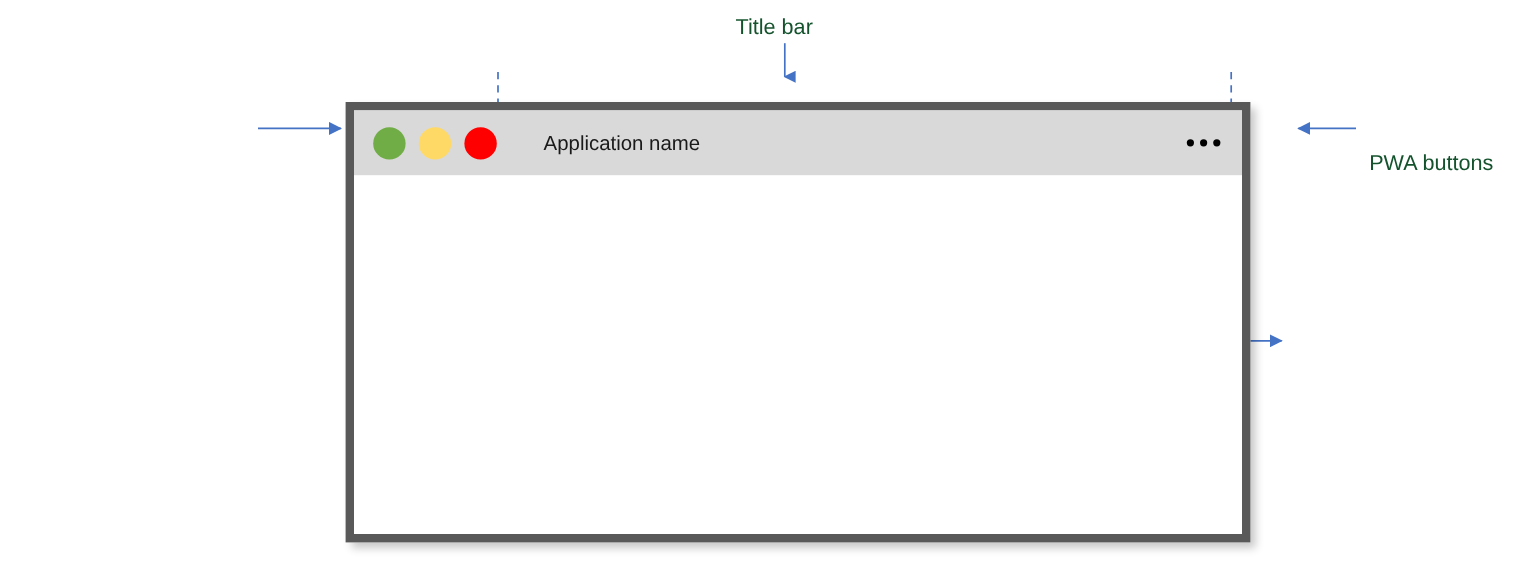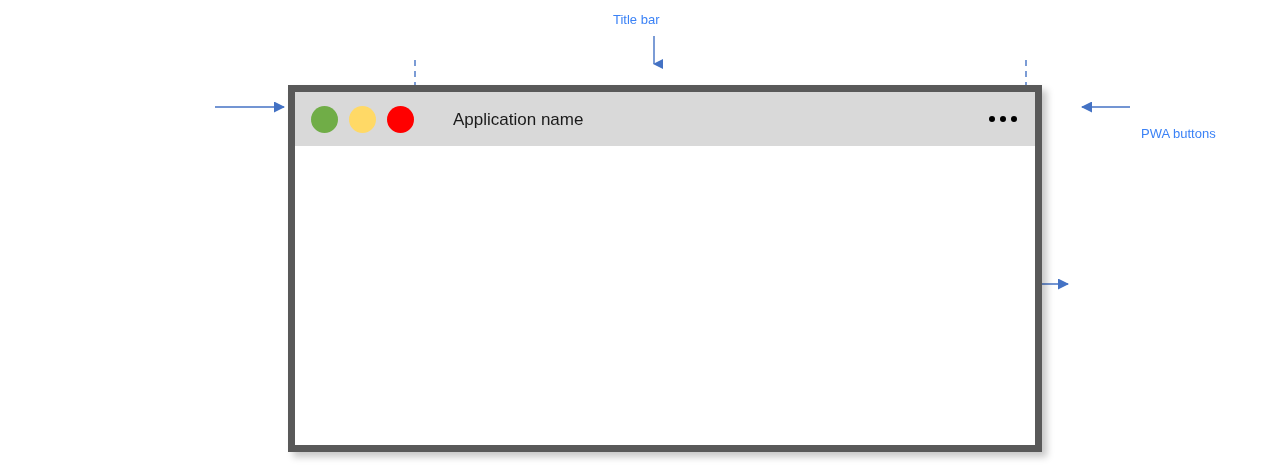--- a/index.html
+++ b/index.html
@@ -15,22 +15,22 @@
   }
   #stage {
     position: relative;
     width: 1265px;
     height: 469px;
   }
 
   
   .annot {
     position: absolute;
-    font-size: 13px;
-    color: #3b82f6;
+    font-size: 18px;
+    color: #14532d;
     white-space: nowrap;
     line-height: 1;
   }
   #label-title-bar      { left: 613px; top: 13px; }
   #label-window-ctrl    { left: 22px;  top: 99px; }
   #label-pwa            { left: 1141px; top: 99px; margin-top: 28px; }
   #label-web-content    { left: 613px; top: 277px; }
 
   
   #connectors {

